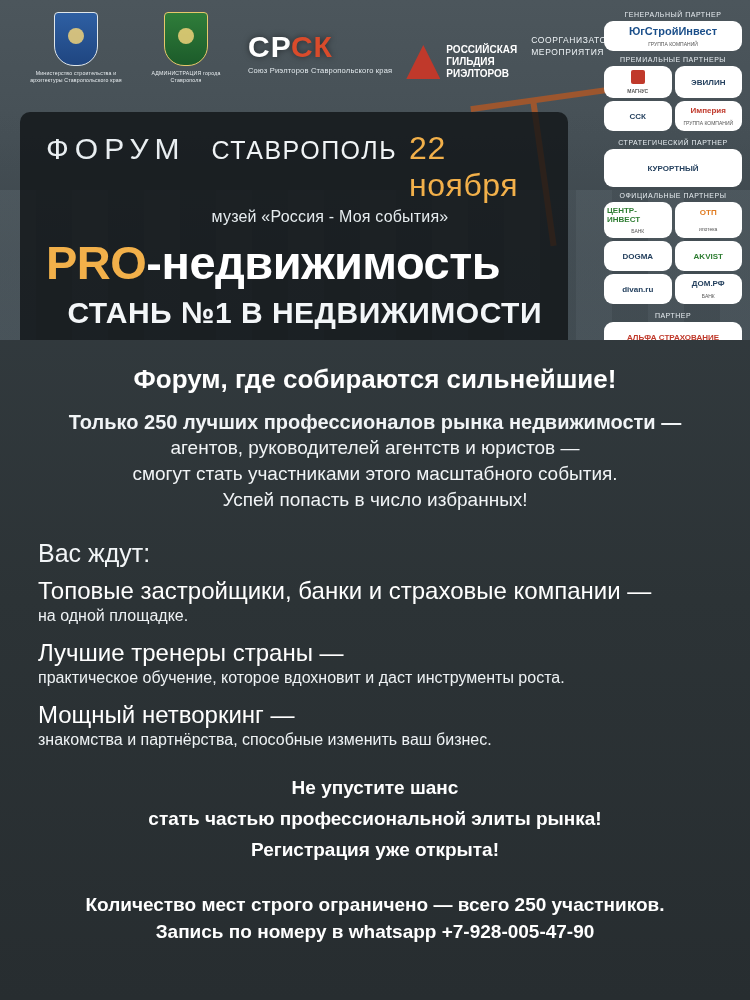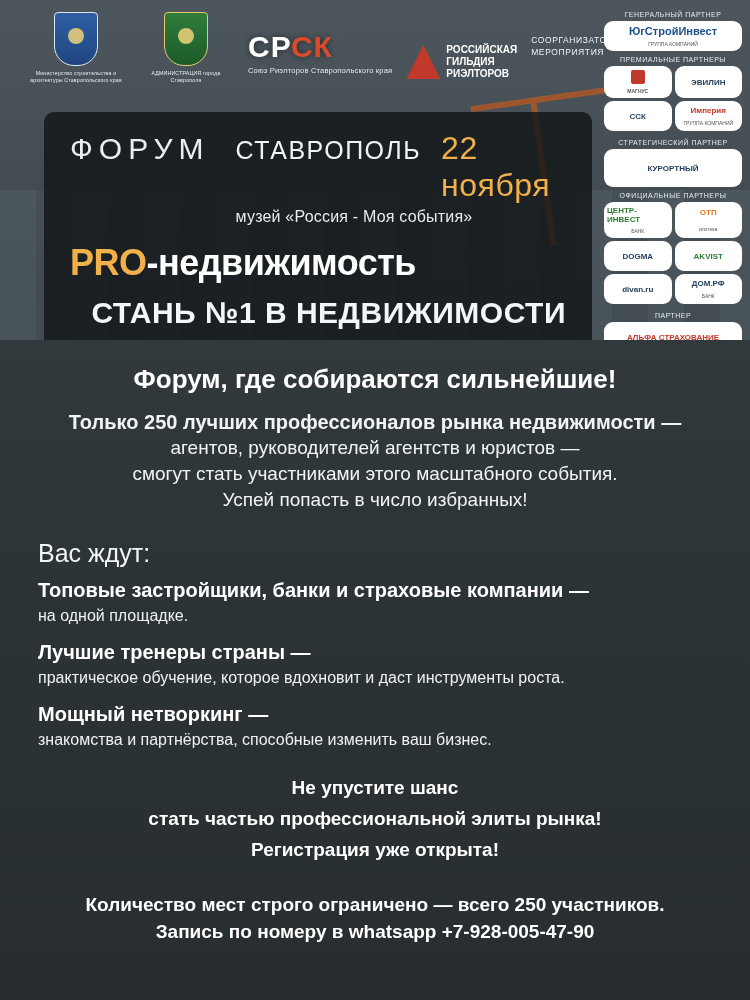--- a/index.html
+++ b/index.html
@@ -190,21 +190,21 @@
   .sq {
     width: 14px; height: 14px;
     background: #c0392b;
     display: inline-block;
     border-radius: 2px;
   }
 
   
   .title-card {
     position: absolute;
-    left: 44px;
+    left: 20px;
     top: 112px;
     width: 548px;
     background: rgba(16,20,22,0.80);
     border-radius: 10px;
     padding: 18px 26px 22px;
     z-index: 7;
     box-sizing: border-box;
   }
   .tc-row1 {
     display: flex;
@@ -214,42 +214,42 @@
   .forum-word {
     font-size: 30px;
     letter-spacing: 6px;
     color: #e9eef1;
     font-weight: 400;
   }
   .city-col { margin-left: 10px; }
   .city-line {
     display: flex;
     align-items: baseline;
-    gap: 20px;
+    gap: 12px;
   }
   .city {
     font-size: 25px;
     letter-spacing: 1.5px;
     color: #f0f4f6;
   }
   .date {
     font-size: 32px;
     font-weight: 400;
     color: #f2b04a;
     letter-spacing: .5px;
   }
   .venue {
     font-size: 16px;
     color: #e6ecef;
     margin-top: 4px;
     letter-spacing: .2px;
   }
   .pro-line {
     margin-top: 10px;
-    font-size: 36px;
+    font-size: 47px;
     font-weight: 800;
     letter-spacing: -0.5px;
     line-height: 54px;
   }
   .pro-line .pro { color: #f2b04a; }
   .pro-line .rest { color: #ffffff; }
   .slogan {
     margin-top: 6px;
     font-size: 30px;
     font-weight: 700;
@@ -284,22 +284,22 @@
     color: #f2f5f7;
     margin: 26px 0 10px 16px;
     font-weight: 400;
   }
   .bullets {
     text-align: left;
     margin: 0 16px;
   }
   .b-item { margin-bottom: 14px; }
   .b-head {
-    font-size: 20px;
-    font-weight: 700;
+    font-size: 24px;
+    font-weight: 400;
     color: #ffffff;
     line-height: 25px;
   }
   .b-sub {
     font-size: 16px;
     color: #eef2f4;
     margin-top: 2px;
     line-height: 21px;
   }
   .cta {

